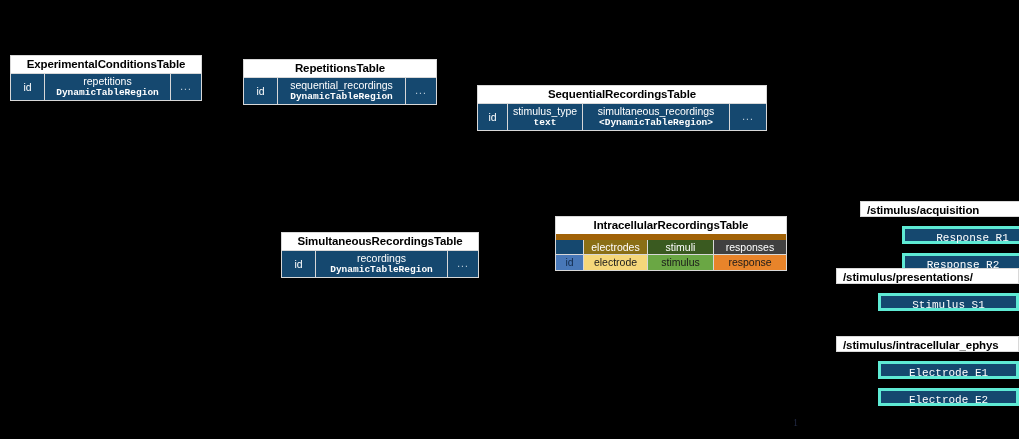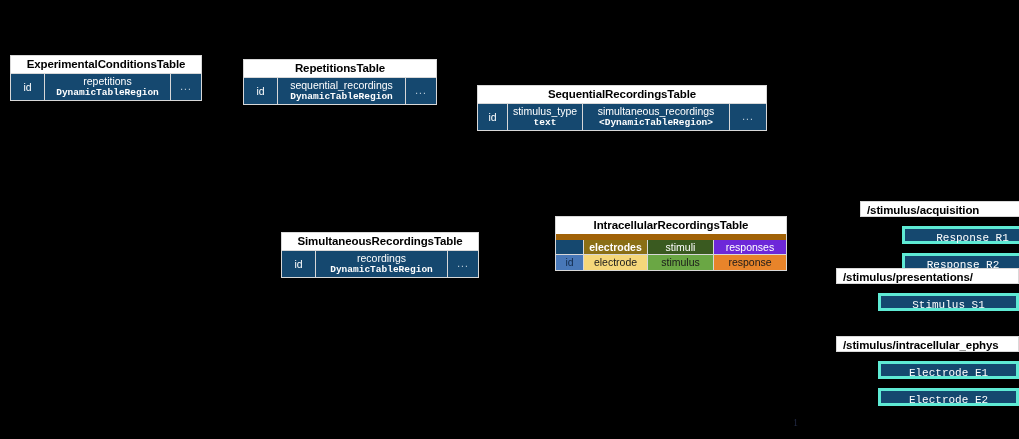--- a/index.html
+++ b/index.html
@@ -227,23 +227,23 @@
           <div class="cname cell-ellipsis">...</div>
         </div>
       </div>
     </div>
   </div>
 <div id="ictable-root">
     <div class="ictable" style="left: 555px; top: 216px; width: 232px;">
       <div class="ttitle">IntracellularRecordingsTable</div>
       <div class="grow">
         <div class="gcell" style="width: 28px; background: rgb(21, 72, 111); color: rgb(255, 255, 255);"></div>
-        <div class="gcell" style="width: 64px; background: rgb(138, 111, 22); color: rgb(255, 255, 255); font-weight: bold;">electrodes</div>
+        <div class="gcell" style="width: 64px; background: rgb(138, 111, 22); color: rgb(255, 255, 255);">electrodes</div>
         <div class="gcell" style="width: 66px; background: rgb(58, 90, 32); color: rgb(255, 255, 255);">stimuli</div>
-        <div class="gcell" style="width: 72px; flex: 1 1 auto; background: #6d28d9; color: rgb(255, 255, 255);">responses</div>
+        <div class="gcell" style="width: 72px; flex: 1 1 auto; background: #404040; color: rgb(255, 255, 255);">responses</div>
       </div>
       <div class="crow">
         <div class="gcell" style="width: 28px; background: rgb(72, 120, 184); color: rgb(18, 44, 78);">id</div>
         <div class="gcell" style="width: 64px; background: rgb(245, 215, 122); color: rgb(26, 26, 26);">electrode</div>
         <div class="gcell" style="width: 66px; background: rgb(106, 167, 68); color: rgb(26, 26, 26);">stimulus</div>
         <div class="gcell" style="width: 72px; flex: 1 1 auto; background: rgb(232, 132, 42); color: rgb(26, 26, 26);">response</div>
       </div>
     </div>
   </div>
 <div id="groups-root">

